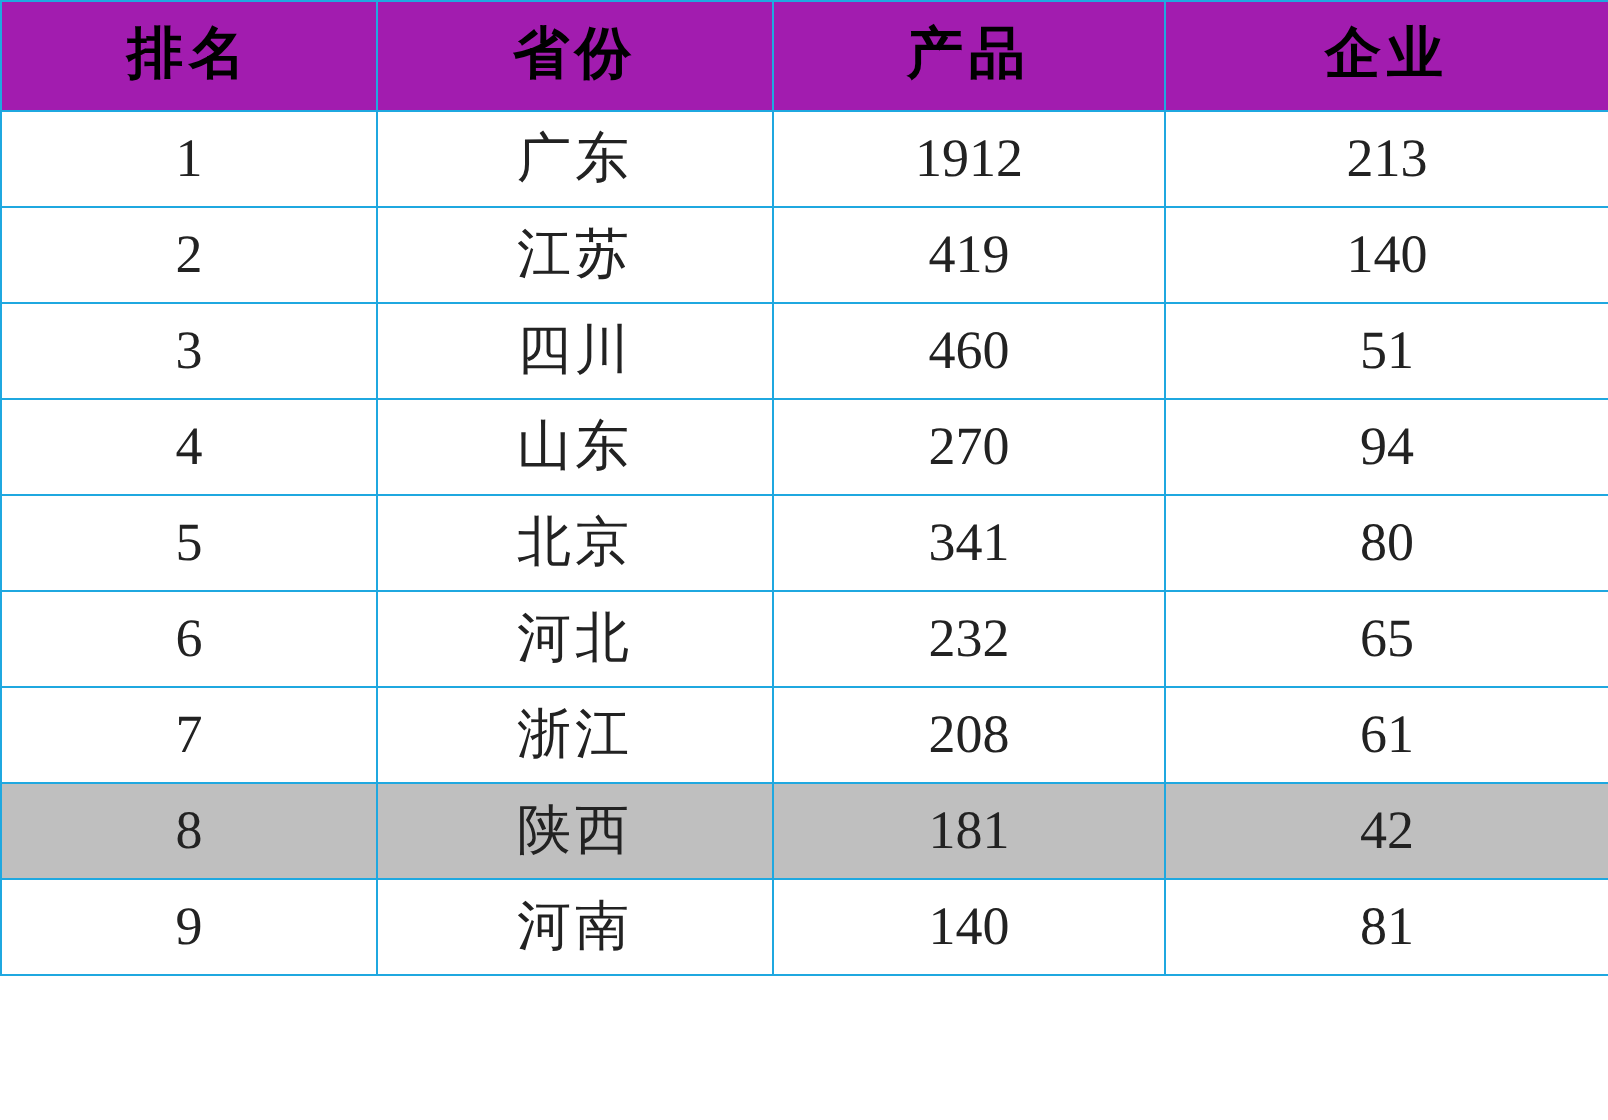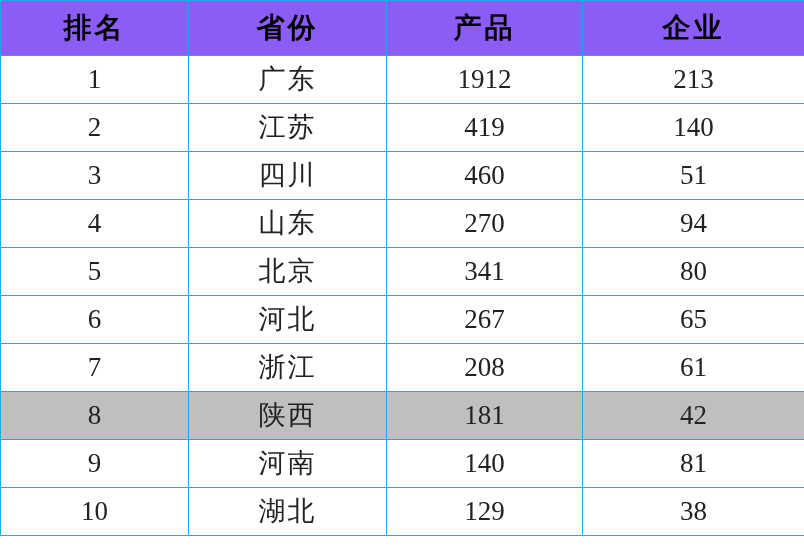--- a/index.html
+++ b/index.html
@@ -32,21 +32,21 @@
   table.rank-table td {
     border: 1px solid #1fa8e0;
     text-align: center;
     vertical-align: middle;
     font-size: 27px;
     line-height: 1.1;
     padding: 0;
     color: #222222;
   }
   table.rank-table thead th {
-    background: #8b5cf6;
+    background: #a21caf;
     color: #000000;
     height: 54px;
     font-weight: bold;
     letter-spacing: 3px;
     font-size: 28px;
     text-align: center;
   }
   table.rank-table tbody td {
     height: 47px;
     background: #ffffff;
@@ -103,42 +103,36 @@
       </tr>
       <tr>
         <td class="num">5</td>
         <td class="cn">北京</td>
         <td class="num">341</td>
         <td class="num">80</td>
       </tr>
       <tr>
         <td class="num">6</td>
         <td class="cn">河北</td>
-        <td class="num">267</td>
+        <td class="num">232</td>
         <td class="num">65</td>
       </tr>
       <tr>
         <td class="num">7</td>
         <td class="cn">浙江</td>
         <td class="num">208</td>
         <td class="num">61</td>
       </tr>
       <tr class="highlight">
         <td class="num">8</td>
         <td class="cn">陕西</td>
         <td class="num">181</td>
         <td class="num">42</td>
       </tr>
       <tr>
         <td class="num">9</td>
         <td class="cn">河南</td>
         <td class="num">140</td>
         <td class="num">81</td>
       </tr>
-      <tr>
-        <td class="num">10</td>
-        <td class="cn">湖北</td>
-        <td class="num">129</td>
-        <td class="num">38</td>
-      </tr>
     </tbody>
   </table>
 </div>
 
 </body></html>

